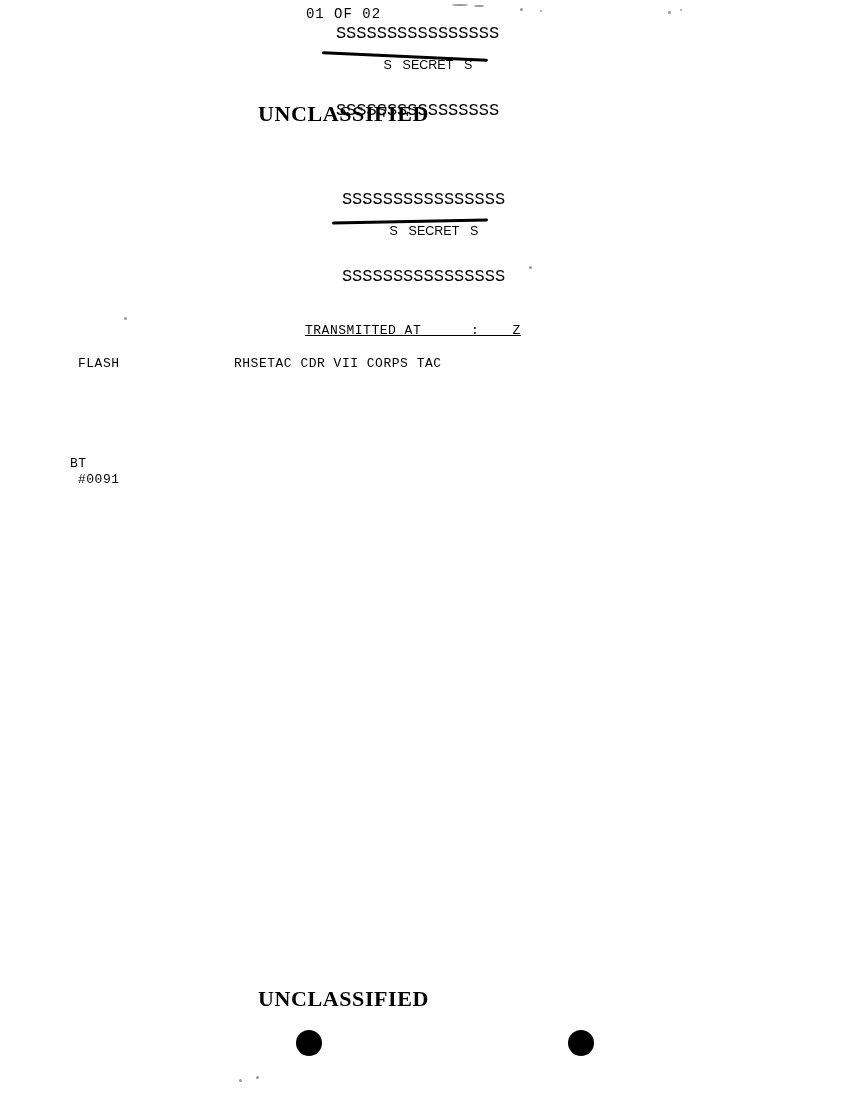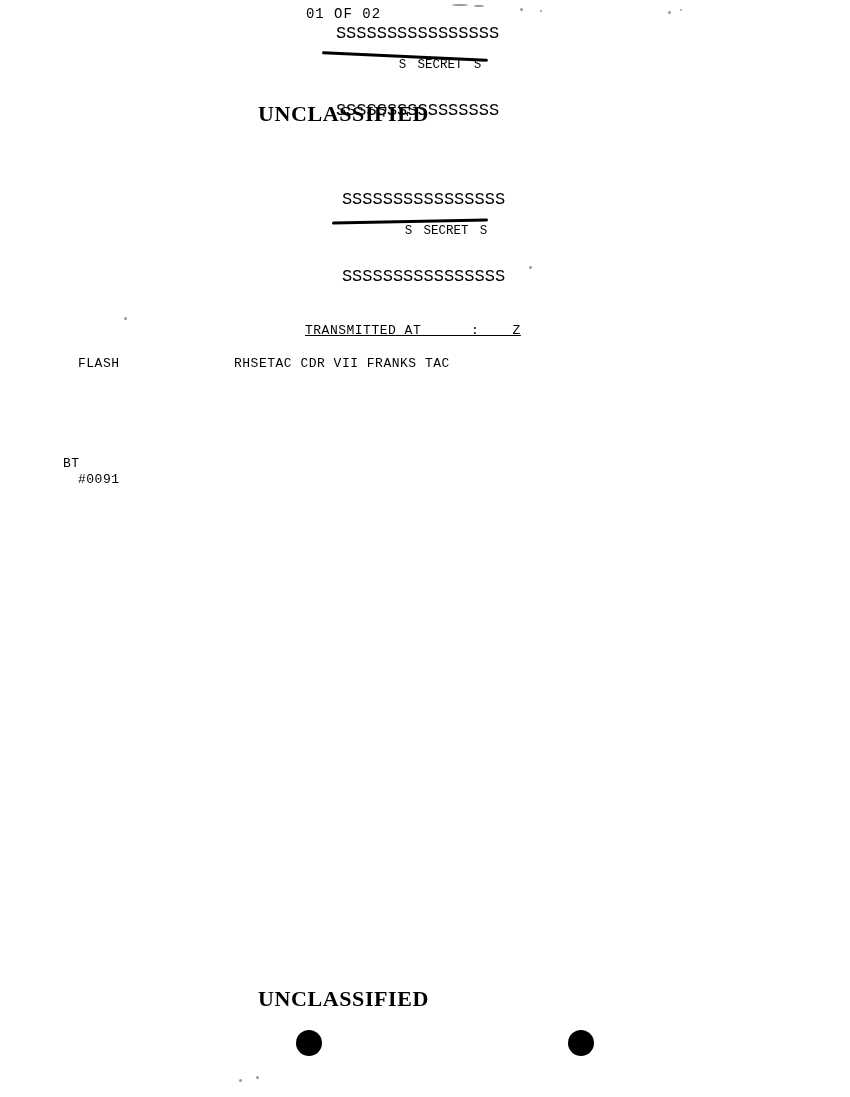--- a/index.html
+++ b/index.html
@@ -47,21 +47,21 @@
   }
   .stamp .bar {
     font-size: 17px;
     letter-spacing: 0px;
     font-family: "Liberation Mono", "DejaVu Sans Mono", monospace;
     white-space: pre;
   }
   .stamp .mid {
     position: relative;
     font-size: 12.5px;
-    font-family: Liberation Mono, monospace;
+    font-family: Liberation Sans, sans-serif;
     white-space: pre;
     display: block;
     text-align: center;
   }
   .stamp .mid .word {
     display: inline-block;
     padding: 0 4px;
   }
   .stamp .mid .left-s,
   .stamp .mid .right-s {
@@ -87,21 +87,21 @@
   #unclass-bottom {
     left: 0; right: 0;
     top: 986px;
     text-align: center;
   }
 
   #transmitted { left: 305px; top: 323px; text-decoration: underline; }
   #flash       { left: 78px;  top: 356px; }
   #addressee   { left: 234px; top: 356px; }
   #name-line   { left: 78px;  top: 406px; }
-  #bt          { left: 63px;  top: 456px; }
+  #bt          { left: 70px;  top: 456px; }
   #msgnum      { left: 78px;  top: 472px; }
 
   
   .dot {
     position: absolute;
     width: 26px;
     height: 26px;
     background: #000;
     border-radius: 50%;
   }
@@ -137,21 +137,21 @@
     <span class="bar">SSSSSSSSSSSSSSSS</span>
     <span class="mid">
       <span class="left-s">S</span><span class="word">SECRET</span><span class="right-s">S</span>
       <span class="strike" style="left:-4px; top:10px; width:156px; transform:rotate(-1.2deg);"></span>
     </span>
     <span class="bar">SSSSSSSSSSSSSSSS</span>
   </div>
 
   <div class="abs mono" id="transmitted">TRANSMITTED AT      :    Z</div>
   <div class="abs mono" id="flash">FLASH</div>
-  <div class="abs mono" id="addressee">RHSETAC CDR VII FRANKS TAC</div>
+  <div class="abs mono" id="addressee">RHSETAC CDR VII CORPS TAC</div>
   <div class="abs mono" id="bt">BT</div>
   <div class="abs mono" id="msgnum">#0091</div>
 
   <div class="abs serif-bold" id="unclass-bottom">UNCLASSIFIED</div>
 
   <div class="dot" id="dot-left"></div>
   <div class="dot" id="dot-right"></div>
 
   <div class="speck" style="left:520px; top:8px; width:3px; height:3px;"></div>
   <div class="speck" style="left:540px; top:10px; width:2px; height:2px;"></div>

